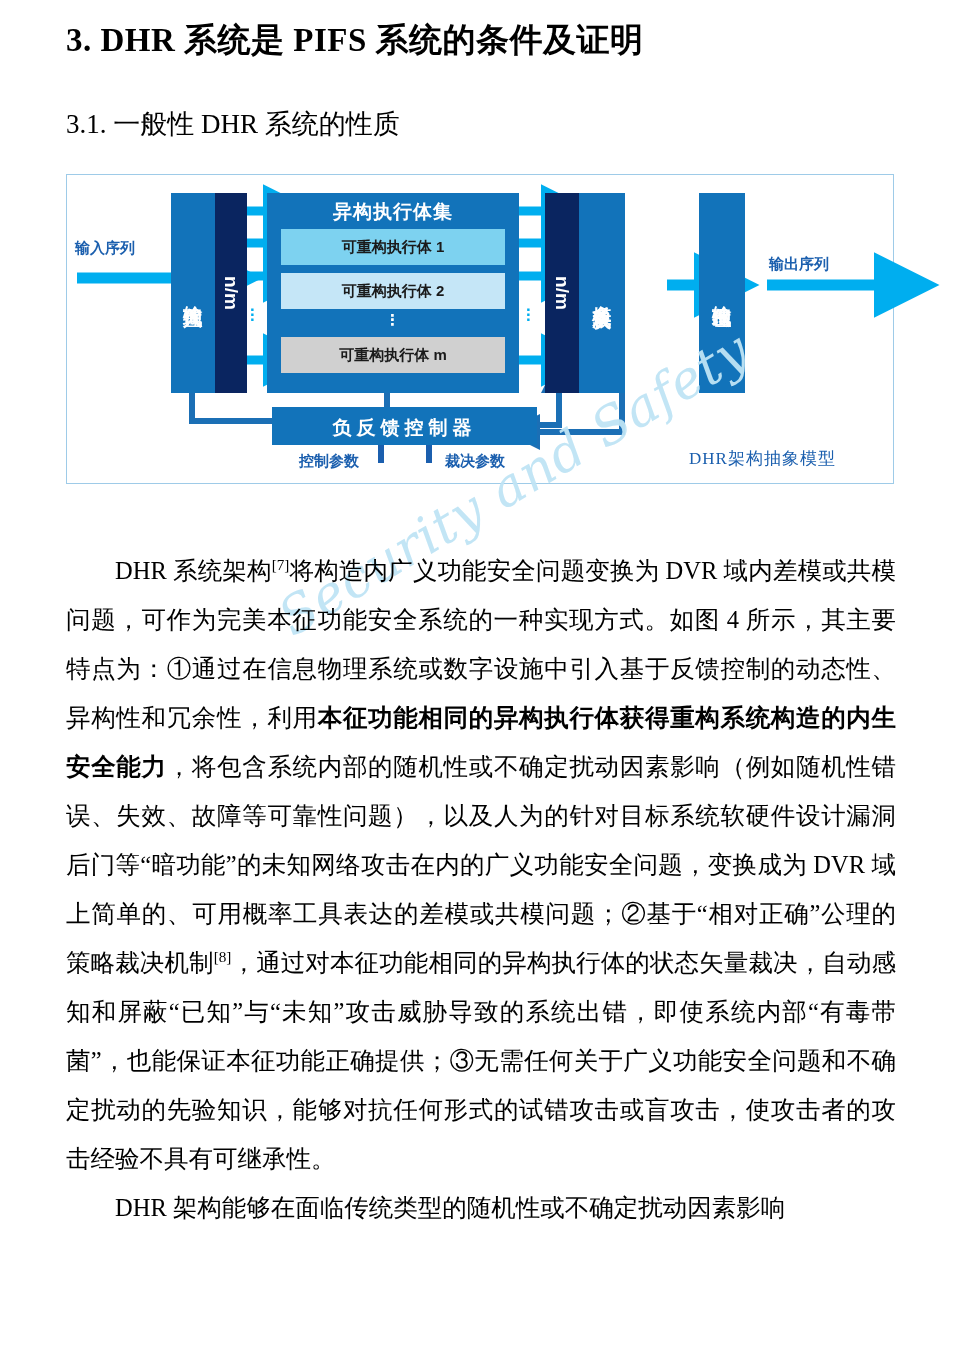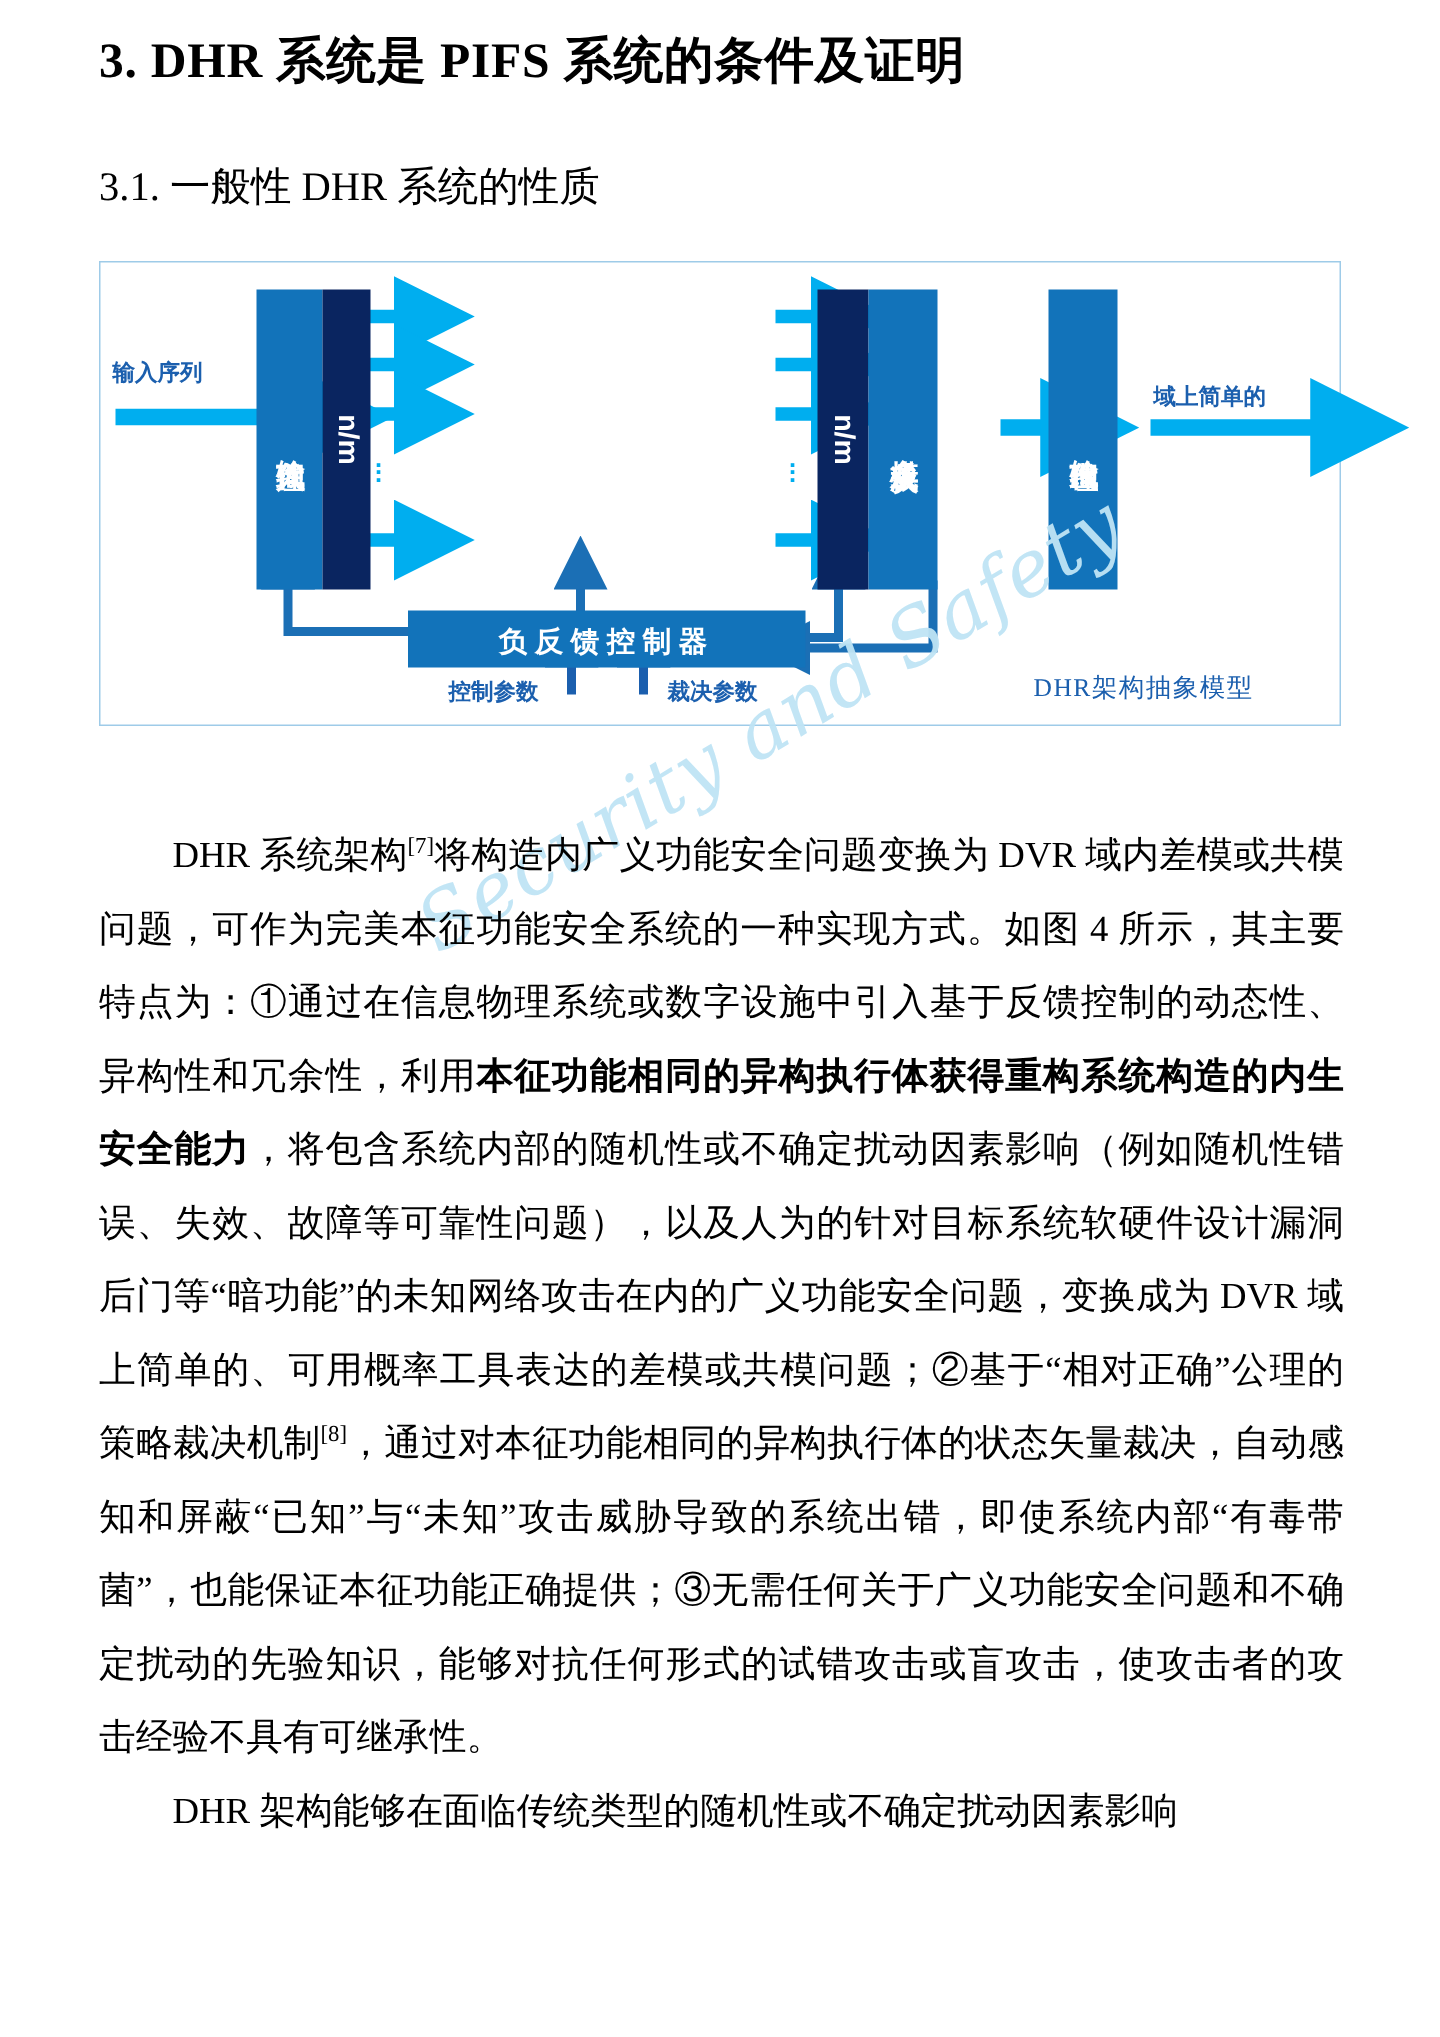--- a/index.html
+++ b/index.html
@@ -246,38 +246,51 @@
         <path d="M314 288 L314 267" fill="none" stroke="#1B5FAE" stroke-width="6" marker-end="url(#bluehead)"></path>
         <path d="M362 288 L362 267" fill="none" stroke="#1B5FAE" stroke-width="6" marker-end="url(#bluehead)"></path>
       </svg>
 
       <div class="blk blue vtext" style="left:104px; top:18px; width:44px; height:200px;">输入代理</div>
 
       <div class="blk navy rot-nm" style="left:148px; top:18px; width:32px; height:200px;">
           <span>n/m</span>
         </div>
 
+      <div class="blk blue" style="left:200px; top:18px; width:252px; height:200px;">
+        <div class="box-title" style="top:6px;">异构执行体集</div>
+        <div class="blk exec1" style="left:14px; top:36px; width:224px; height:36px;">
+          <div class="exec-label" style="top:10px;">可重构执行体 1</div>
+        </div>
+        <div class="blk exec2" style="left:14px; top:80px; width:224px; height:36px;">
+          <div class="exec-label" style="top:10px;">可重构执行体 2</div>
+        </div>
+        <div class="box-title" style="top:118px; font-size:15px;">⋮</div>
+        <div class="blk execm" style="left:14px; top:144px; width:224px; height:36px;">
+          <div class="exec-label" style="top:10px;">可重构执行体 m</div>
+        </div>
+      </div>
 
       <div class="blk navy rot-nm" style="left:478px; top:18px; width:34px; height:200px;">
           <span>n/m</span>
         </div>
 
       <div class="blk blue vtext" style="left:512px; top:18px; width:46px; height:200px;">多模裁决</div>
 
       <div class="blk blue vtext" style="left:632px; top:18px; width:46px; height:200px;">输出代理</div>
 
       <div class="blk blue" style="left:205px; top:232px; width:265px; height:38px;">
         <div class="box-title" style="top:8px; letter-spacing:5px;">负反馈控制器</div>
       </div>
 
       <div class="vdots" style="left:183px; top:128px;">.<br>.<br>.</div>
       <div class="vdots" style="left:459px; top:128px;">.<br>.<br>.</div>
 
       <div class="lbl-blue" style="left:8px; top:64px;">输入序列</div>
-      <div class="lbl-blue" style="left:702px; top:80px;">域上简单的</div>
+      <div class="lbl-blue" style="left:702px; top:80px;">输出序列</div>
       <div class="lbl-blue" style="left:232px; top:277px;">控制参数</div>
       <div class="lbl-blue" style="left:378px; top:277px;">裁决参数</div>
       <div class="lbl-serif-blue" style="left:622px; top:272px;">DHR架构抽象模型</div>
 
     </div>
   </div>
 
 
   <div class="watermark">Security and Safety</div>
 

